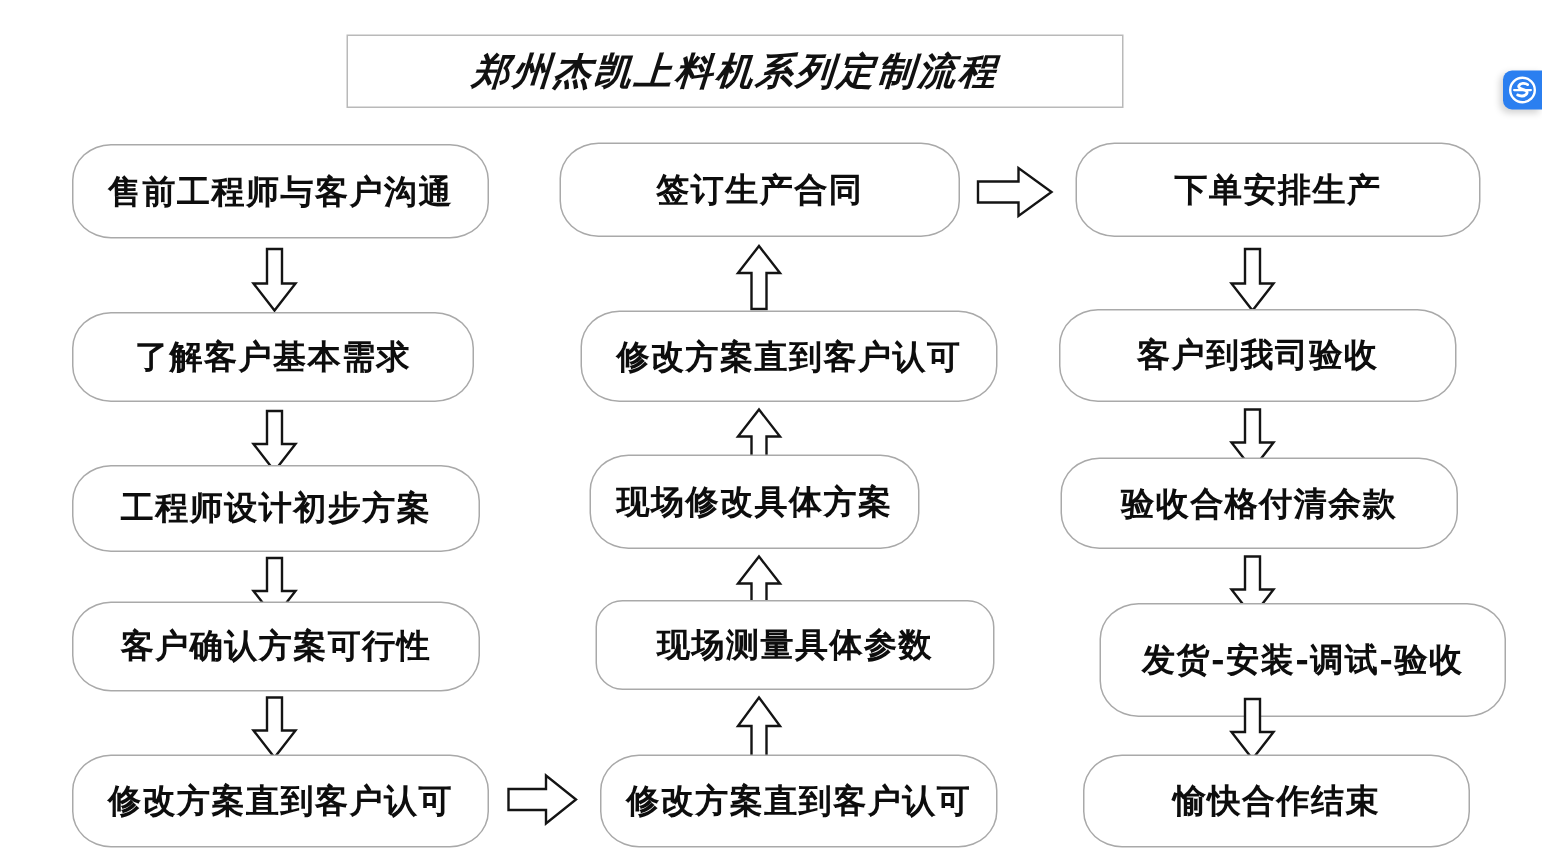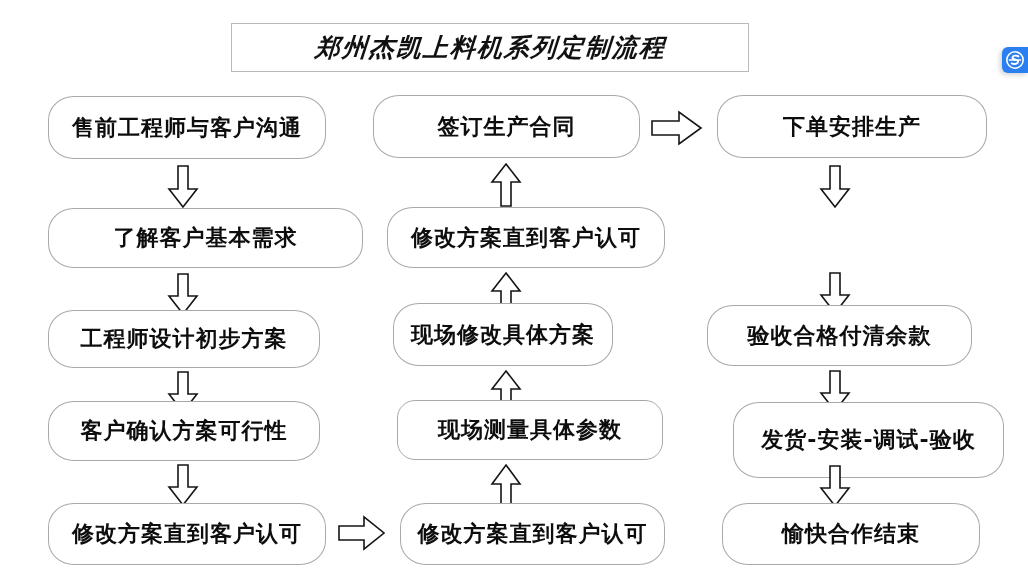--- a/index.html
+++ b/index.html
@@ -109,21 +109,21 @@
   <div class="node" style="left:48px; top:96px; width:278px; height:63px;text-align:center;">
     <span class="node-label">售前工程师与客户沟通</span>
   </div>
 
   <div class="arrow" style="left:167px; top:165px; width:32px; height:43px;">
     <svg width="32" height="43" viewBox="0 0 32 43">
       <polygon points="11,1 21,1 21,24 30,24 16,42 2,24 11,24"></polygon>
     </svg>
   </div>
 
-  <div class="node" style="left:48px; top:208px; width:315px; height:60px;">
+  <div class="node" style="left:48px; top:208px; width:268px; height:60px;">
     <span class="node-label">了解客户基本需求</span>
   </div>
 
   <div class="arrow" style="left:167px; top:273px; width:32px; height:42px;">
     <svg width="32" height="42" viewBox="0 0 32 42">
       <polygon points="11,1 21,1 21,23 30,23 16,41 2,23 11,23"></polygon>
     </svg>
   </div>
 
   <div class="node" style="left:48px; top:310px; width:272px; height:58px;">
@@ -209,20 +209,23 @@
   <div class="node" style="left:700px; top:95px; width:270px; height:63px;margin-left:17px;">
     <span class="node-label">下单安排生产</span>
   </div>
 
   <div class="arrow" style="left:819px; top:165px; width:32px; height:43px;">
     <svg width="32" height="43" viewBox="0 0 32 43">
       <polygon points="11,1 21,1 21,24 30,24 16,42 2,24 11,24"></polygon>
     </svg>
   </div>
 
+  <div class="node" style="left:706px; top:206px; width:265px; height:62px;">
+    <span class="node-label">客户到我司验收</span>
+  </div>
 
   <div class="arrow" style="left:819px; top:272px; width:32px; height:42px;">
     <svg width="32" height="42" viewBox="0 0 32 42">
       <polygon points="11,1 21,1 21,23 30,23 16,41 2,23 11,23"></polygon>
     </svg>
   </div>
 
   <div class="node" style="left:707px; top:305px; width:265px; height:61px;">
     <span class="node-label">验收合格付清余款</span>
   </div>

